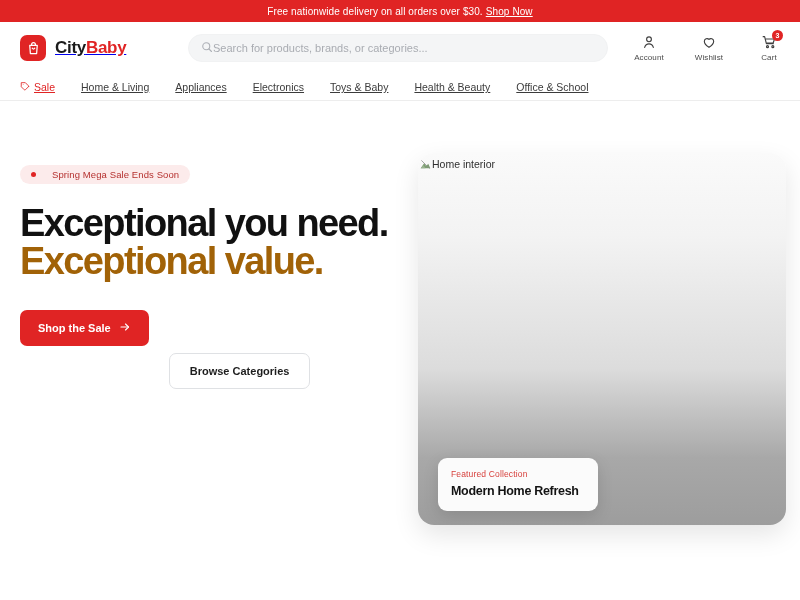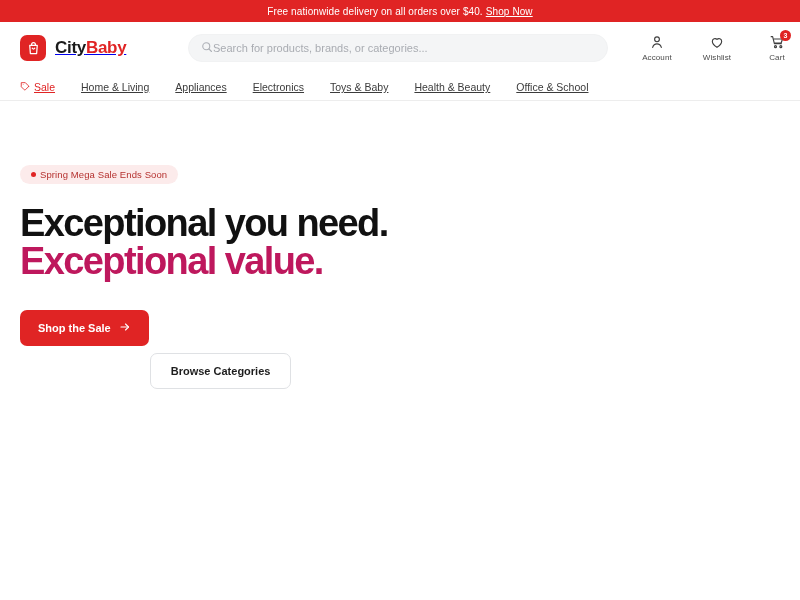--- a/index.html
+++ b/index.html
@@ -94,21 +94,21 @@
     background: transparent;
     font-family: "Liberation Sans", sans-serif;
     font-size: 11px;
     color: #3a3a3a;
     width: 100%;
   }
   .search-input::placeholder { color: #a9acb2; }
 
   .header-actions {
     position: absolute;
-    right: 4px;
+    right: 12px;
     display: flex;
     align-items: center;
     gap: 22px;
   }
   .action {
     width: 38px;
     display: flex;
     flex-direction: column;
     align-items: center;
     gap: 3px;
@@ -168,21 +168,21 @@
 
   .hero-left {
     width: 382px;
     flex: none;
     padding-top: 10px;
   }
 
   .hero-badge {
     display: inline-flex;
     align-items: center;
-    gap: 4px;
+    gap: 16px;
     background: #fcebeb;
     border-radius: 11px;
     padding: 4px 11px;
     font-size: 9.5px;
     color: #b5312f;
     letter-spacing: 0.1px;
     margin-bottom: 20px;
   }
   .hero-badge .dot {
     width: 5px;
@@ -193,36 +193,36 @@
   }
 
   .hero-title {
     font-size: 38px;
     line-height: 1.0;
     font-weight: bold;
     letter-spacing: -1.6px;
     color: #111111;
   }
   .hero-title .muted {
-    color: #be185d;
+    color: #a16207;
     display: block;
   }
 
   .hero-sub {
     margin-top: 24px;
     font-size: 11px;
     line-height: 1.62;
     color: #55585e;
     width: 358px;
   }
 
   .hero-buttons {
     margin-top: 30px;
     display: flex;
-    gap: 1px;
+    gap: 20px;
   }
   .btn {
     height: 36px;
     border-radius: 7px;
     display: inline-flex;
     align-items: center;
     justify-content: center;
     font-size: 11px;
     font-weight: bold;
     cursor: pointer;
@@ -291,21 +291,21 @@
     font-weight: bold;
     color: #131313;
     letter-spacing: -0.3px;
     white-space: nowrap;
   }
 </style>
 </head>
 <body>
 
 <div class="promo-banner">
-  <span class="promo-text">Free nationwide delivery on all orders over $40.</span>
+  <span class="promo-text">Free nationwide delivery on all orders over $30.</span>
   <a class="promo-link" href="#">Shop Now</a>
 </div>
 
 <div class="header">
 
   <a class="brand" href="#">
     <span class="brand-mark">
       <svg width="15" height="15" viewBox="0 0 24 24" fill="none" stroke="#ffffff" stroke-width="2" stroke-linecap="round" stroke-linejoin="round" aria-hidden="true">
         <path d="M6 7h12l-1 13H7L6 7z"></path>
         <path d="M9 7V5.5a3 3 0 0 1 6 0V7"></path>
@@ -425,14 +425,35 @@
           </svg>
         </span>
       </button>
       <button class="btn btn-secondary">
         <span>Browse Categories</span>
       </button>
     </div>
 
   </div>
 
+  <div class="hero-right">
+    <div class="hero-media">
+
+      <div class="broken-img">
+        <span class="broken-glyph">
+          <svg width="11" height="11" viewBox="0 0 16 16" aria-hidden="true">
+            <path d="M1 13.5 L6 6 L9 10 L12 7 L15 13.5 Z" fill="#7d9e72"></path>
+            <path d="M1 13.5 L5 9 L8 13.5 Z" fill="#9bb392"></path>
+            <path d="M2 2 L14 14" stroke="#8a8a8a" stroke-width="1.1" fill="none"></path>
+          </svg>
+        </span>
+        <span>Home interior</span>
+      </div>
+
+      <div class="featured-card">
+        <div class="featured-eyebrow">Featured Collection</div>
+        <div class="featured-title">Modern Home Refresh</div>
+      </div>
+
+    </div>
+  </div>
 
 </div>
 
 </body></html>

